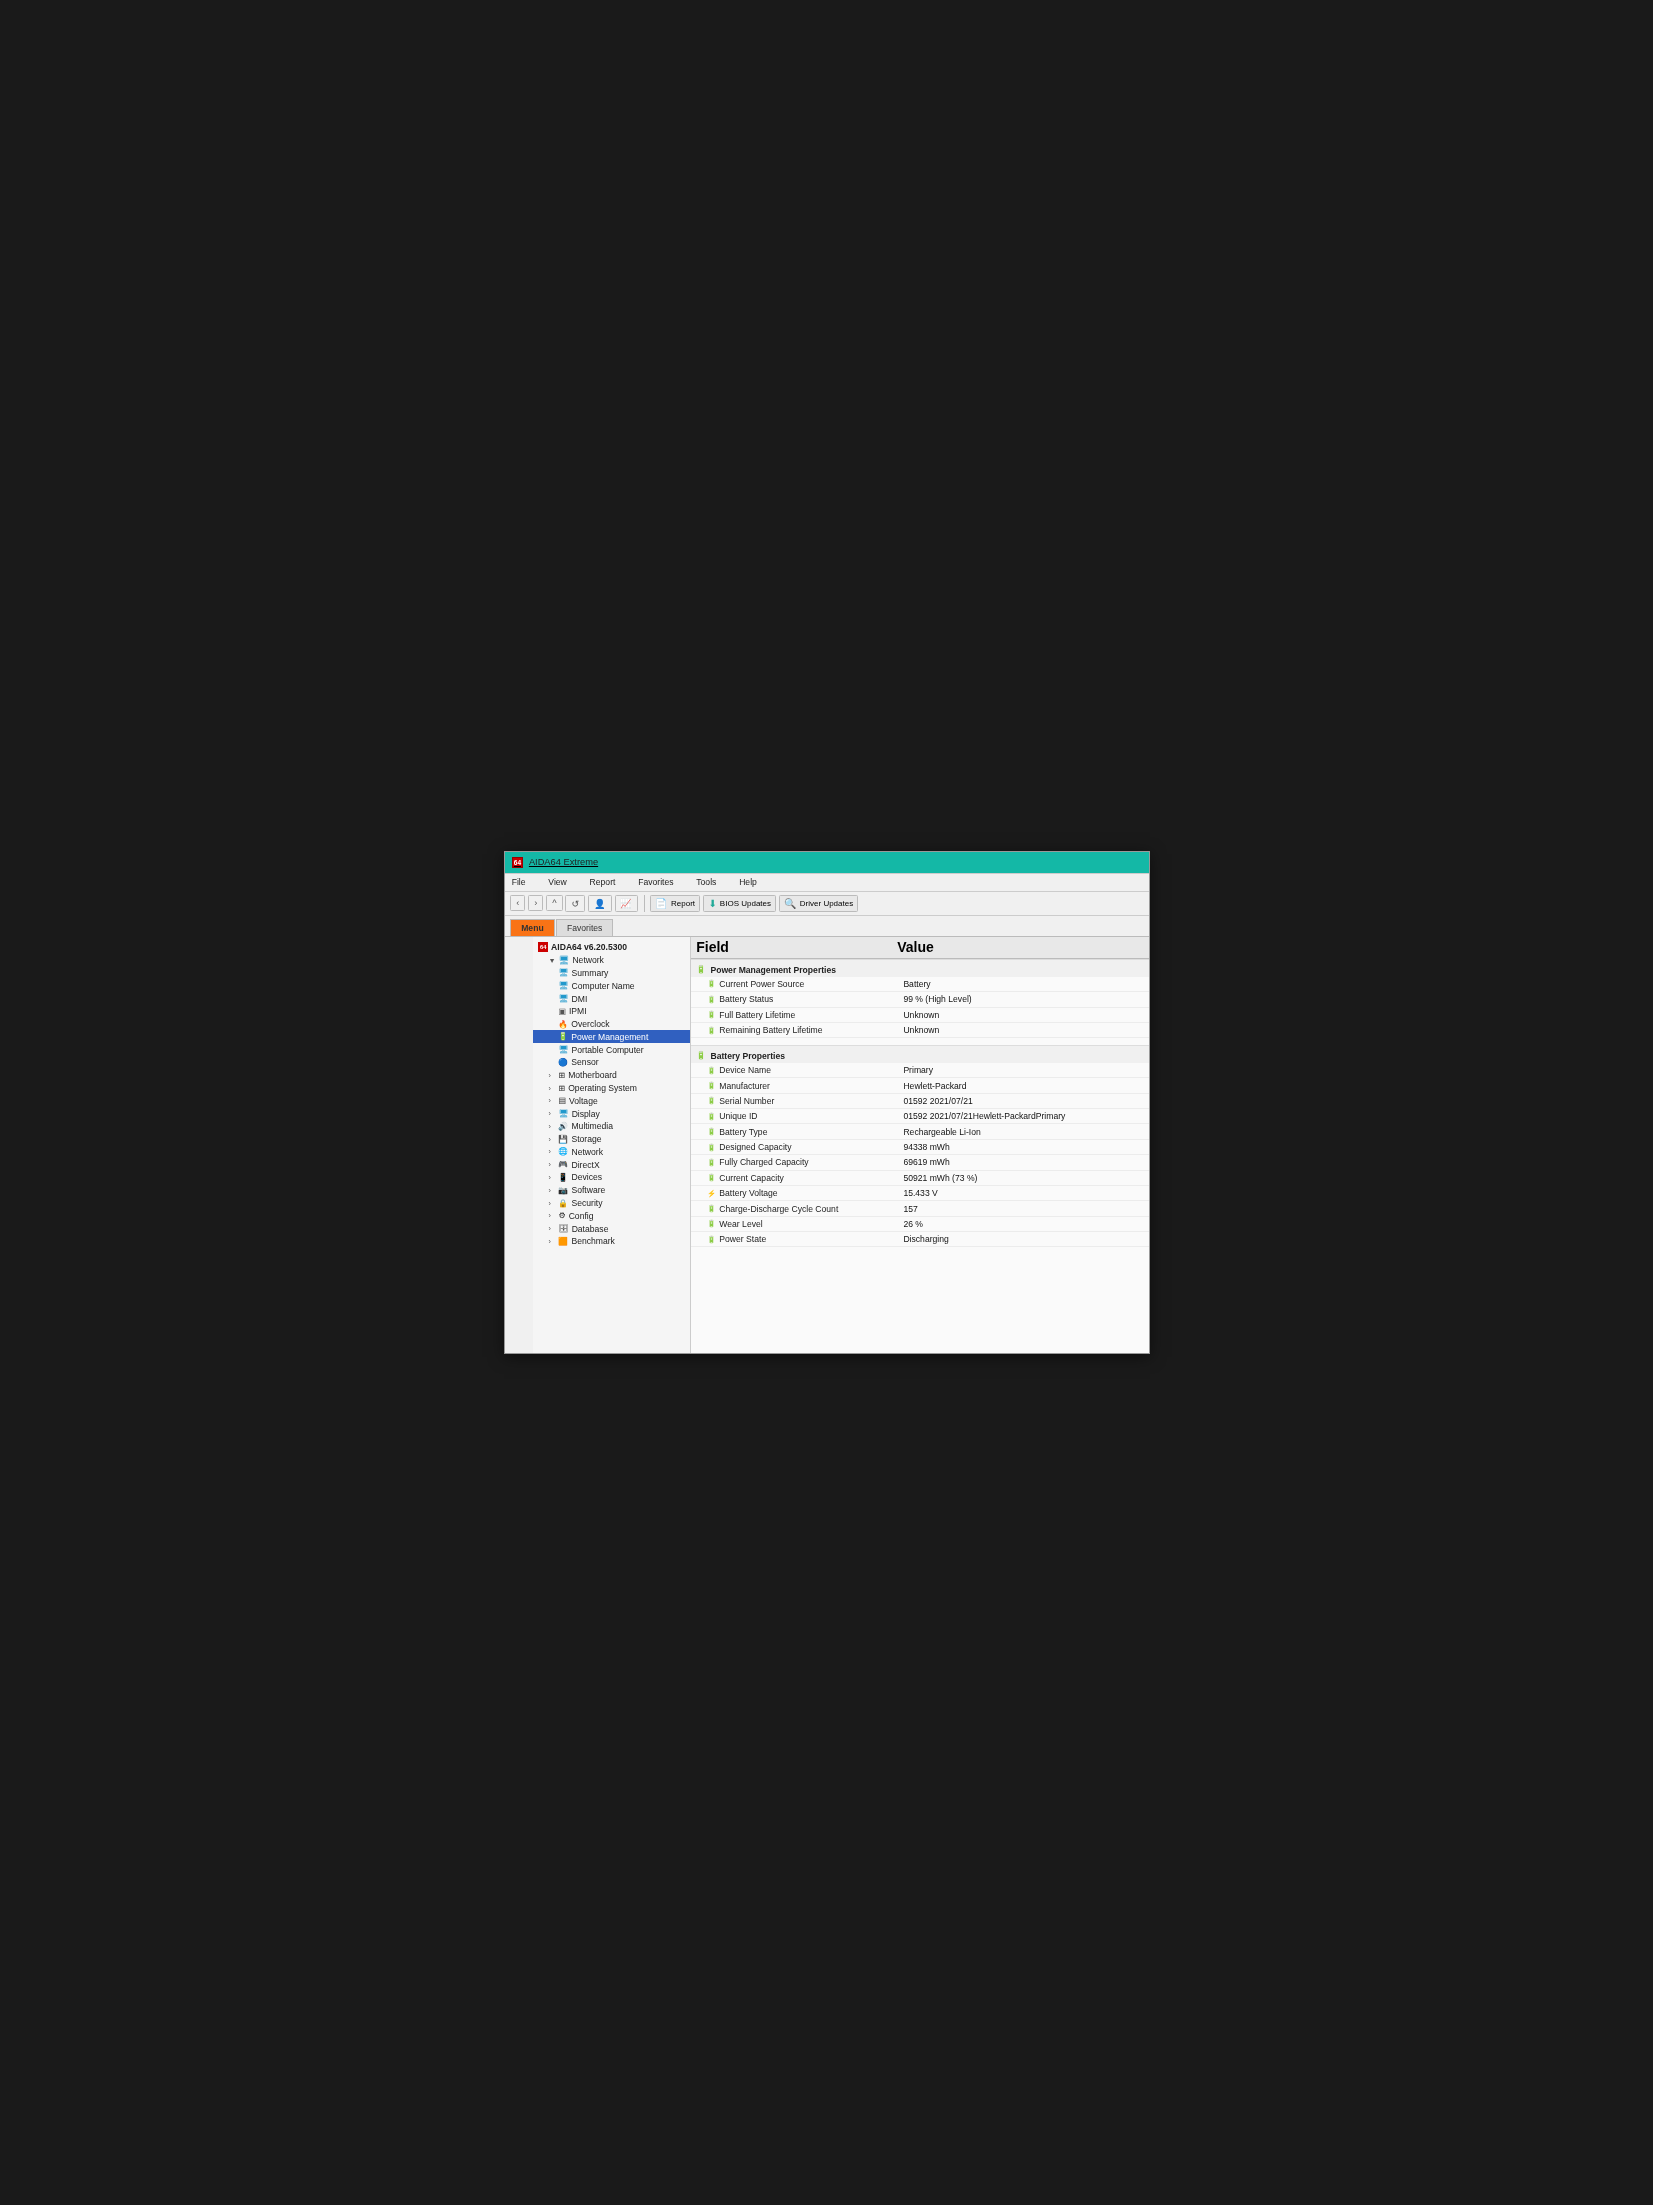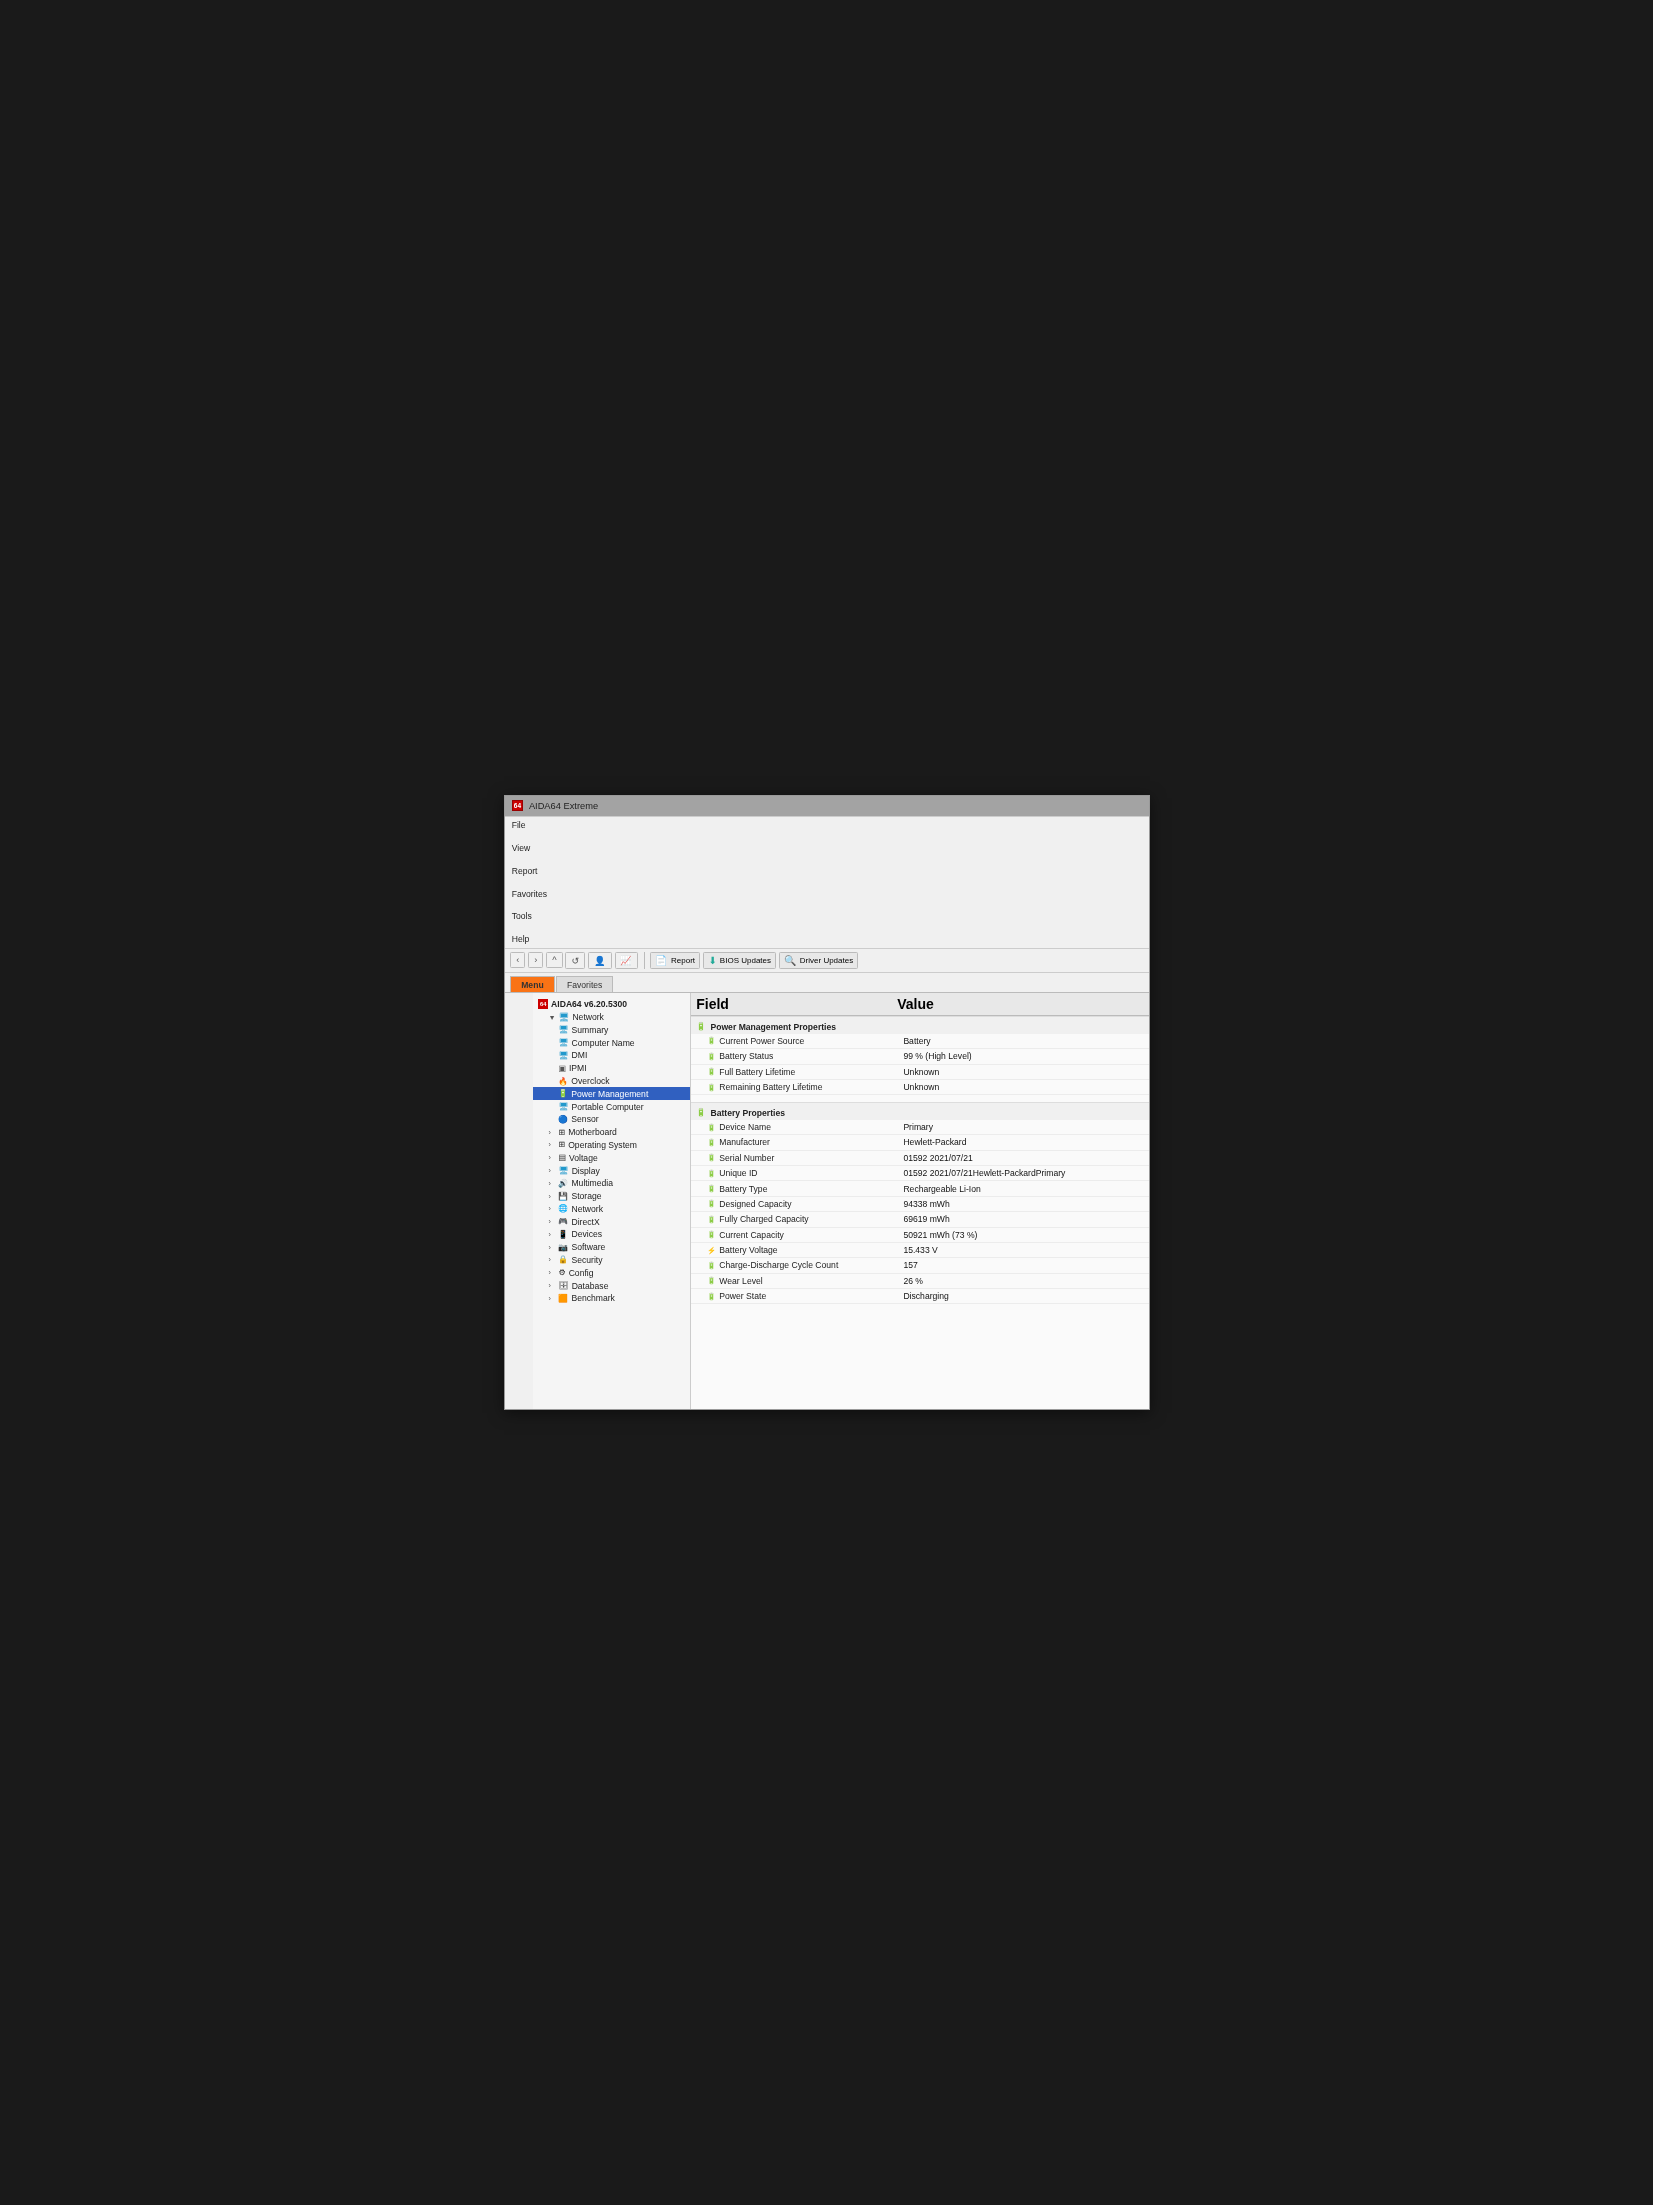--- a/index.html
+++ b/index.html
@@ -13,44 +13,44 @@
       min-height: 100vh;
       padding: 14.4px;
     }
     .window {
       background: #f0f0f0;
       border: 1.4px solid #999;
       width: 646px;
       box-shadow: 0 2.9px 14.4px rgba(0,0,0,0.5);
     }
     .title-bar {
-      background: #a3a3a3;
+      background: #14b8a6;
       padding: 4.3px 7.2px;
       display: flex;
-      align-items: center;
+      align-items: flex-start;
       gap: 5.7px;
       border-bottom: 0.7px solid #ccc;
+      text-decoration: underline;
     }
     .title-icon {
       width: 11.5px; height: 11.5px;
       background: #c00;
       color: white;
       font-size: 6.5px;
       font-weight: bold;
       display: flex; align-items: center; justify-content: center;
       border: 0.7px solid #900;
     }
     .title-text { font-size: 9.3px; color: #222; }
     .menu-bar {
       background: #f0f0f0;
       padding: 2.2px 4.3px;
       display: flex;
-      gap: 10px;
+      gap: 17px;
       border-bottom: 0.7px solid #ccc;
-      flex-direction: column;
     }
     .menu-item {
       font-size: 8.6px;
       color: #222;
       cursor: pointer;
       padding: 1.4px 2.9px;
     }
     .toolbar {
       background: #f0f0f0;
       padding: 2.9px 5.7px;

